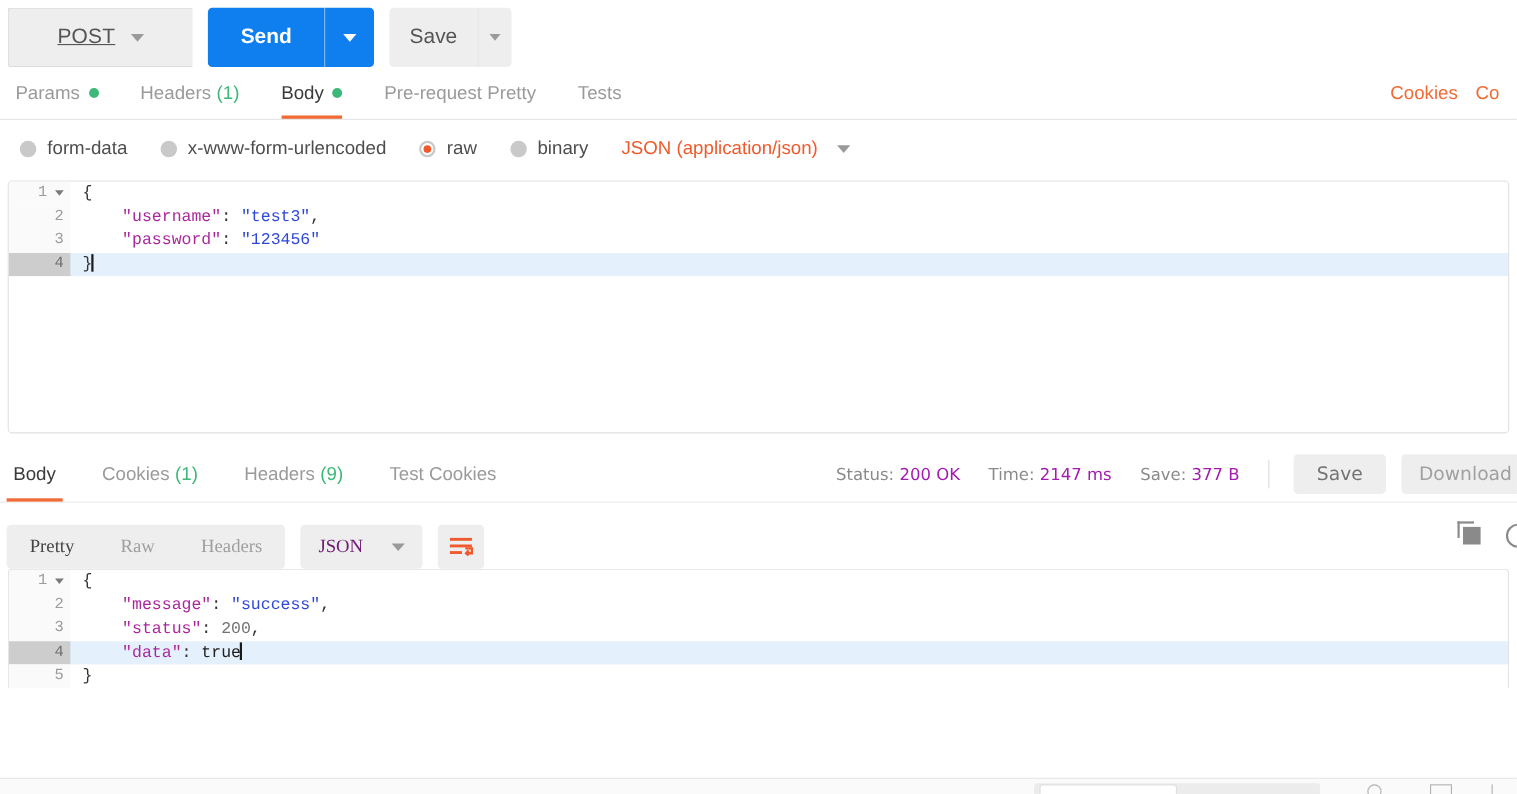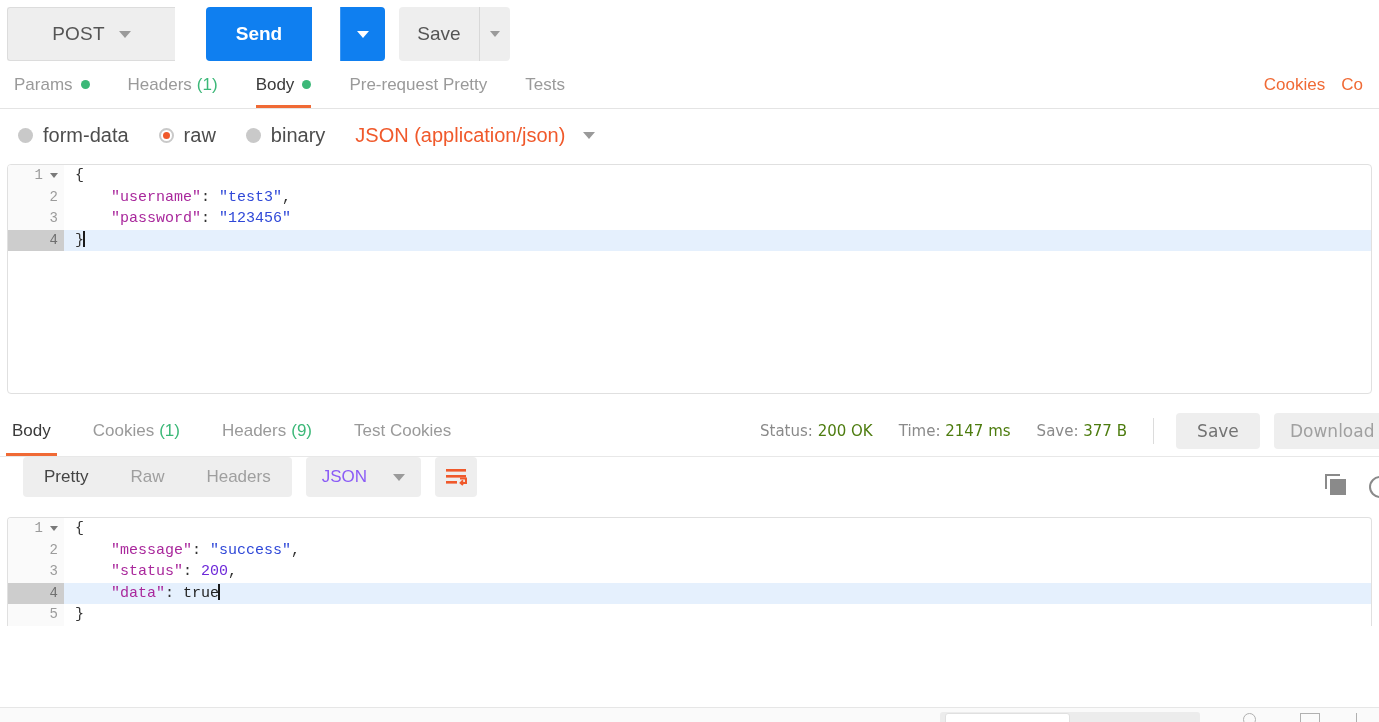--- a/index.html
+++ b/index.html
@@ -16,33 +16,33 @@
   .urlbar {
     display: flex; align-items: stretch;
     height: 54px; margin: 7px 0 0 7px;
   }
   .method-select {
     width: 168px; display: flex; align-items: center; justify-content: center;
     background: #eeeeee; border: 1px solid #dcdcdc; border-right: none;
     border-radius: 3px 0 0 3px; box-sizing: border-box;
     font-size: 19px; color: #555; letter-spacing: .2px;
   }
-  .method-select .m-label { margin-right: 14px; }
+  .method-select .m-label { margin-right: 14px; text-decoration: underline; }
   .caret-dn {
     width: 0; height: 0; border-left: 6px solid transparent;
     border-right: 6px solid transparent; border-top: 7px solid #9a9a9a;
   }
   .url-input {
     flex: 1; display: flex; align-items: center;
     background: #fff; border: 1px solid #dcdcdc;
     border-radius: 0 3px 3px 0; box-sizing: border-box;
     padding-left: 18px; font-size: 17px; color: #6c6c6c;
     max-width: 910px;
   }
-  .send-wrap { display: flex; margin-left: 31px; gap: 28px; }
+  .send-wrap { display: flex; margin-left: 14px; }
   .send-btn {
     width: 106px; background: #0f7ff0; color: #fff;
     display: flex; align-items: center; justify-content: center;
     font-size: 19px; font-weight: bold; border-radius: 4px 0 0 4px;
   }
   .send-caret {
     width: 44px; background: #0f7ff0; border-radius: 0 4px 4px 0;
     display: flex; align-items: center; justify-content: center;
     border-left: 1px solid #3a96f3;
   }
@@ -88,21 +88,21 @@
   .cnt-green { color: #3cb878; margin-left: 5px; }
   .tabs-right {
     position: absolute; right: 0; top: 0; height: 47px;
     display: flex; align-items: center; color: #f06a35; font-size: 17px;
   }
   .tabs-right span { margin-right: 16px; white-space: nowrap; }
 
   
   .bodytype {
     height: 52px; display: flex; align-items: center;
-    padding-left: 18px; font-size: 20px; color: #4d4d4d;
+    padding-left: 18px; font-size: 17px; color: #4d4d4d;
   }
   .radio-item { display: flex; align-items: center; margin-right: 30px; white-space: nowrap; }
   .radio {
     width: 15px; height: 15px; border-radius: 50%; background: #c9c9c9;
     margin-right: 10px; display: inline-block; box-sizing: border-box;
   }
   .radio.sel { background: #fff; border: 2px solid #c9c9c9; position: relative; }
   .radio.sel::after {
     content: ""; position: absolute; left: 2px; top: 2px;
     width: 7px; height: 7px; border-radius: 50%; background: #f0592b;
@@ -128,21 +128,21 @@
   }
   .code-line.active .gutter { background: #cdcdcd; color: #6f6f6f; }
   .fold {
     width: 0; height: 0; border-left: 4.5px solid transparent;
     border-right: 4.5px solid transparent; border-top: 5px solid #7a7a7a;
     margin-left: 7px;
   }
   .code-txt { padding-left: 11px; white-space: pre; color: #333; }
   .k-key { color: #a9289c; }
   .k-str { color: #2f48d8; }
-  .k-num { color: #6d28d9; margin-top: 31px; }
+  .k-num { color: #737373; margin-top: 31px; }
   .k-lit { color: #222; }
   .k-pun { color: #333; }
   .cursor {
     display: inline-block; width: 1.5px; height: 16px; background: #1a1a1a;
     vertical-align: -3px; margin-left: -1px;
   }
 
   #req-editor { margin: 3px 7px 0 7px; height: 228px; }
 
   
@@ -158,47 +158,48 @@
   .rsp-tab.active { color: #3a3a3a; }
   .rsp-tab .ul {
     position: absolute; left: 0; right: 0; bottom: 0; height: 3px; background: #f06a35;
   }
   .status-grp {
     position: absolute; left: 760px; top: 0; height: 50px;
     display: flex; align-items: center;
     font-family: "DejaVu Sans", sans-serif; font-size: 15px; color: #8a8a8a;
   }
   .status-grp .sgi { margin-right: 26px; white-space: nowrap; }
-  .status-grp .val { color: #4d7c0f; }
+  .status-grp .val { color: #a21caf; }
   .vline { width: 1px; height: 26px; background: #dcdcdc; margin-right: 22px; }
   .sv-btn {
     width: 84px; height: 36px; background: #eeeeee; border-radius: 4px;
     display: flex; align-items: center; justify-content: center;
     font-size: 17px; color: #737373; margin-right: 14px;
   }
   .dl-btn {
     width: 120px; height: 36px; background: #eeeeee; border-radius: 4px;
     display: flex; align-items: center; padding-left: 16px; box-sizing: border-box;
     font-size: 17px; color: #a0a0a0; overflow: hidden; white-space: nowrap;
   }
 
   .view-row {
-    height: 60px; display: flex; align-items: flex-start; padding-left: 23px;
+    height: 60px; display: flex; align-items: flex-end; padding-left: 6px;
     position: relative;
+    font-family: Liberation Serif, serif;
   }
   .seg {
     height: 40px; background: #eeeeee; border-radius: 4px;
     display: flex; align-items: center; font-size: 17px;
   }
   .seg span { padding: 0 21px; color: #9f9f9f; white-space: nowrap; }
   .seg span.active { color: #444; }
   .fmt-sel {
     height: 40px; background: #eeeeee; border-radius: 4px; margin-left: 14px;
     display: flex; align-items: center; padding: 0 16px;
-    font-size: 17px; color: #8b5cf6;
+    font-size: 17px; color: #701a75;
   }
   .fmt-sel .caret-dn { margin-left: 26px; }
   .wrap-btn {
     width: 42px; height: 40px; background: #eeeeee; border-radius: 4px;
     margin-left: 14px; display: flex; align-items: center; justify-content: center;
   }
   .icons-right {
     position: absolute; right: 0; top: 0; height: 60px;
     display: flex; align-items: center;
   }
@@ -283,20 +284,24 @@
       <div class="tabs-right" id="req-right-links">
         <span>Cookies</span>
         <span>Co</span>
       </div>
   </div>
 
   <div class="bodytype" id="body-type-row">
     <div class="radio-item">
         <span class="radio"></span>
         <span>form-data</span>
+      </div>
+      <div class="radio-item">
+        <span class="radio"></span>
+        <span>x-www-form-urlencoded</span>
       </div>
       <div class="radio-item">
         <span class="radio sel"></span>
         <span>raw</span>
       </div>
       <div class="radio-item">
         <span class="radio"></span>
         <span>binary</span>
       </div>
       <div class="ctype">

